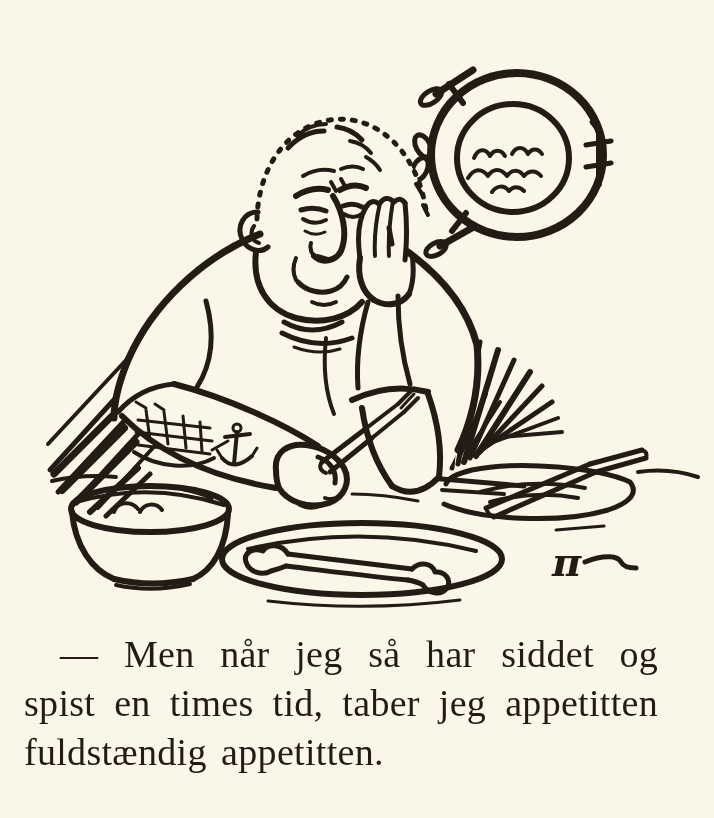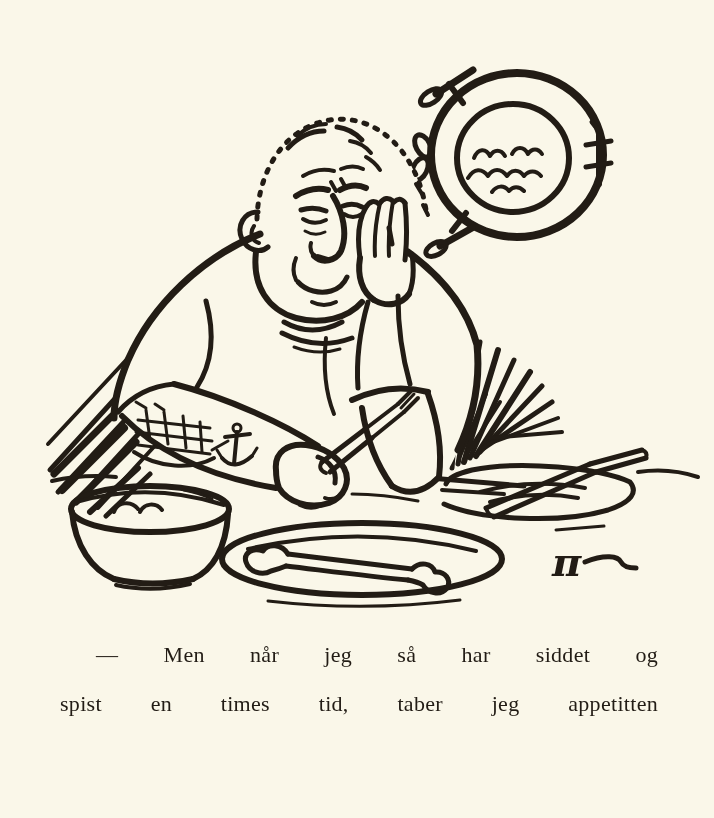--- a/index.html
+++ b/index.html
@@ -21,22 +21,22 @@
   .s3{stroke-width:3px}.s4{stroke-width:4px}.s5{stroke-width:5px}
   .s6{stroke-width:6px}.s7{stroke-width:7px}.s8{stroke-width:8px}
   .paper-fill{fill:var(--paper,#faf7e9) !important;stroke:none !important;}
   .dome{stroke-dasharray:3 9;}
   .sig-text{
     font-family:"DejaVu Serif", serif;
     font-style:italic;font-weight:bold;
     font-size:40px;fill:var(--ink,#221c15);stroke:none;
   }
   .caption{
-    margin:10px 56px 0 60px;
-    font-size:22px;
+    margin:10px 56px 0 24px;
+    font-size:38px;
     line-height:49px;
     color:var(--ink,#221c15);
     letter-spacing:.3px;
     word-spacing:.12em;
   }
   .caption-line{white-space:normal;}
   .caption-line.justify{text-align:justify;text-align-last:justify;}
   .caption-line.first{text-indent:36px;}
 </style>
 </head>
@@ -284,15 +284,16 @@
         <text class="sig-text" x="552" y="576">π</text>
         <path class="s5" d="M585,562 C605,554 618,556 621,562 Q624,568 636,568"></path>
       </g>
 
     </svg>
   </div>
 
   <div class="caption">
     <div class="caption-line justify first">— Men når jeg så har siddet og</div>
     <div class="caption-line justify">spist en times tid, taber jeg appetitten</div>
+    <div class="caption-line">fuldstændig appetitten.</div>
   </div>
 
 </div>
 
 </body></html>

